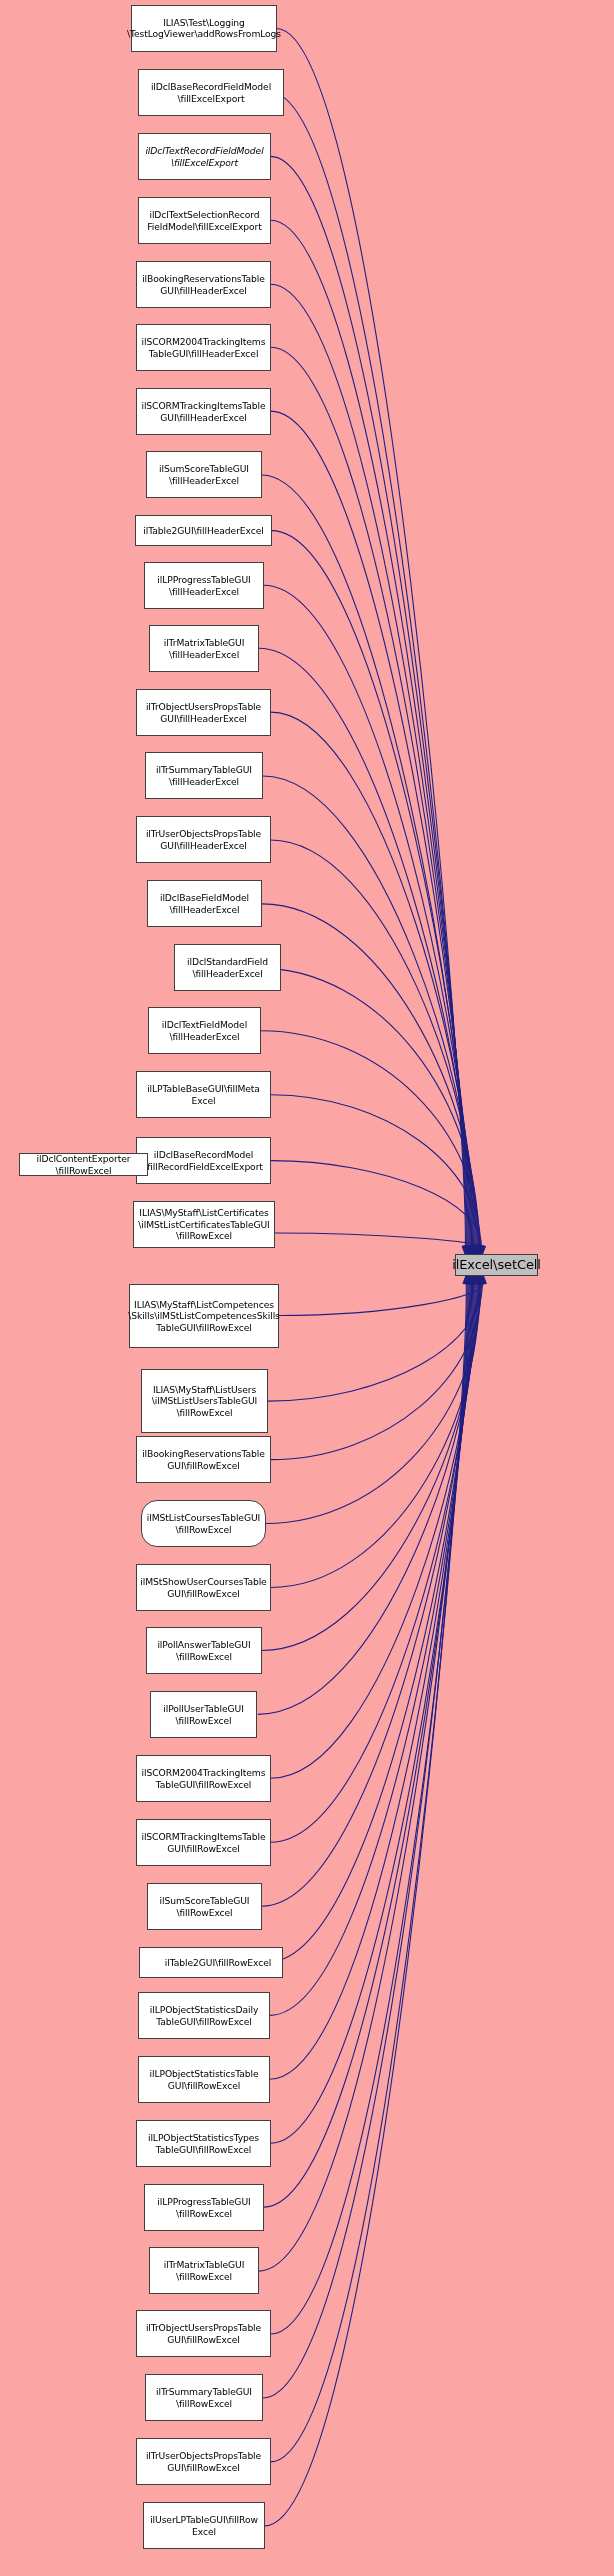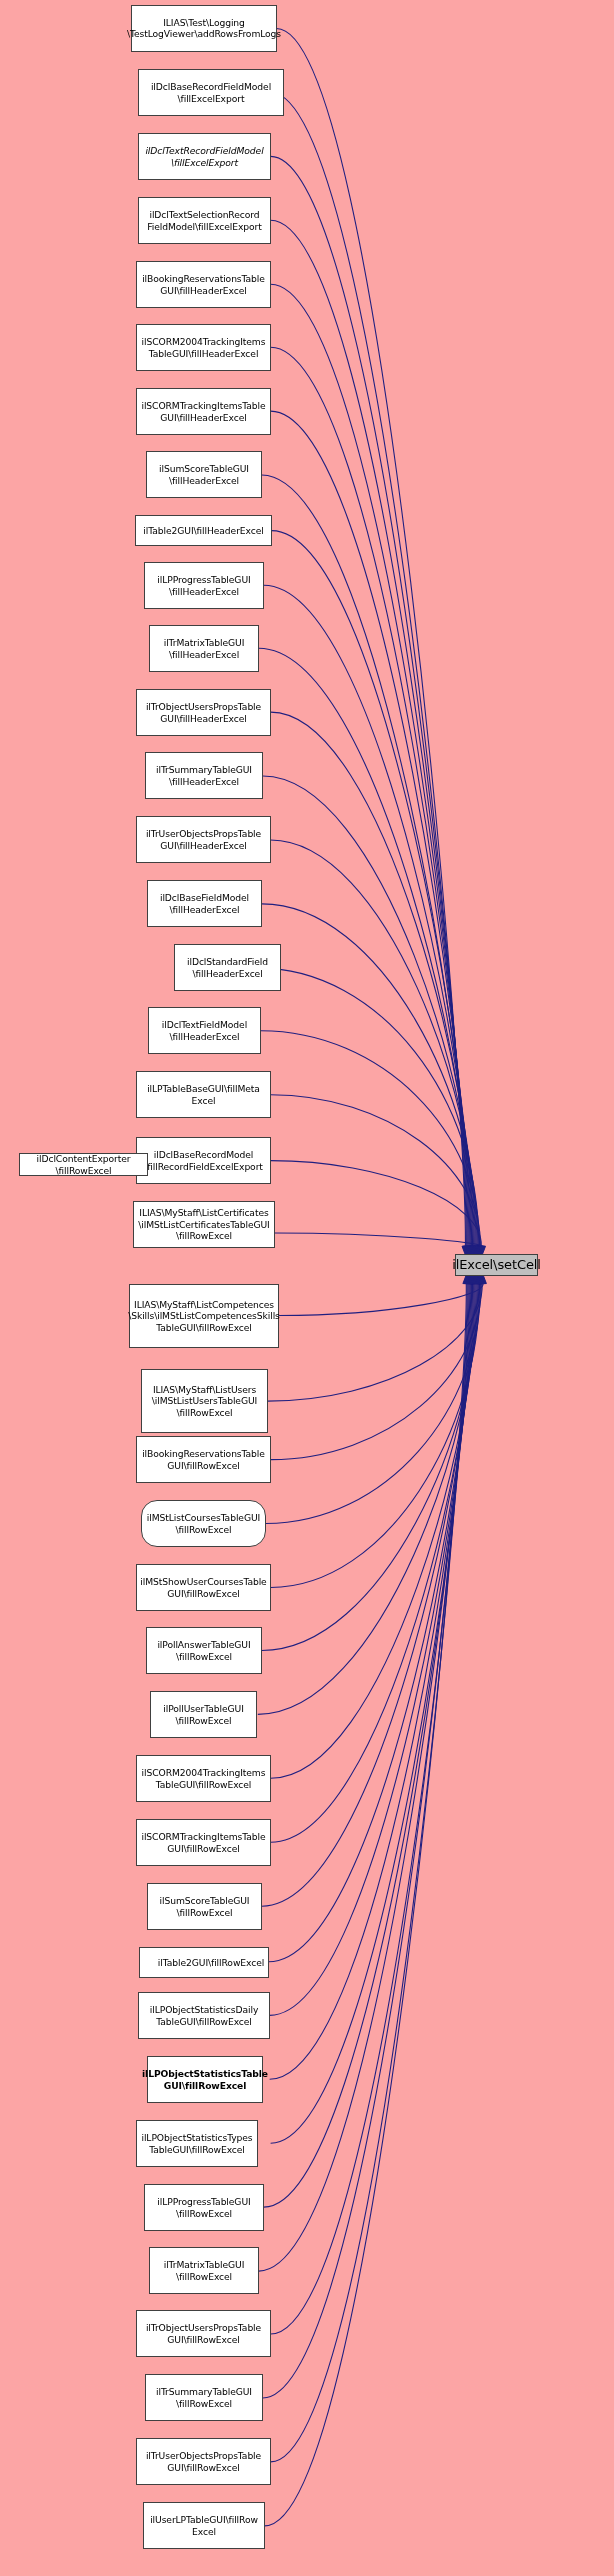--- a/index.html
+++ b/index.html
@@ -174,26 +174,26 @@
       <div class="node" style="left: 146px; top: 1627px; width: 116px; height: 47px;">ilPollAnswerTableGUI
 \fillRowExcel</div>
       <div class="node" style="left: 150px; top: 1691px; width: 107px; height: 47px;">ilPollUserTableGUI
 \fillRowExcel</div>
       <div class="node" style="left: 136px; top: 1755px; width: 135px; height: 47px;">ilSCORM2004TrackingItems
 TableGUI\fillRowExcel</div>
       <div class="node" style="left: 136px; top: 1819px; width: 135px; height: 47px;">ilSCORMTrackingItemsTable
 GUI\fillRowExcel</div>
       <div class="node" style="left: 147px; top: 1883px; width: 115px; height: 47px;">ilSumScoreTableGUI
 \fillRowExcel</div>
-      <div class="node" style="left: 139px; top: 1947px; width: 130px; height: 30.5px; padding-left: 16px;">ilTable2GUI\fillRowExcel</div>
+      <div class="node" style="left: 139px; top: 1947px; width: 144px; height: 30.5px; padding-left: 16px;">ilTable2GUI\fillRowExcel</div>
       <div class="node" style="left: 138px; top: 1992px; width: 132px; height: 47px;">ilLPObjectStatisticsDaily
 TableGUI\fillRowExcel</div>
-      <div class="node" style="left: 147px; top: 2056px; width: 116px; height: 47px; font-weight: bold;">ilLPObjectStatisticsTable
-GUI\fillRowExcel</div>
-      <div class="node" style="left: 136px; top: 2120px; width: 122px; height: 47px;">ilLPObjectStatisticsTypes
+      <div class="node" style="left: 138px; top: 2056px; width: 132px; height: 47px;">ilLPObjectStatisticsTable
+GUI\fillRowExcel</div>
+      <div class="node" style="left: 136px; top: 2120px; width: 135px; height: 47px;">ilLPObjectStatisticsTypes
 TableGUI\fillRowExcel</div>
       <div class="node" style="left: 144px; top: 2184px; width: 120px; height: 47px;">ilLPProgressTableGUI
 \fillRowExcel</div>
       <div class="node" style="left: 149px; top: 2247px; width: 110px; height: 47px;">ilTrMatrixTableGUI
 \fillRowExcel</div>
       <div class="node" style="left: 136px; top: 2310px; width: 135px; height: 47px;">ilTrObjectUsersPropsTable
 GUI\fillRowExcel</div>
       <div class="node" style="left: 145px; top: 2374px; width: 118px; height: 47px;">ilTrSummaryTableGUI
 \fillRowExcel</div>
       <div class="node" style="left: 136px; top: 2438px; width: 135px; height: 47px;">ilTrUserObjectsPropsTable

